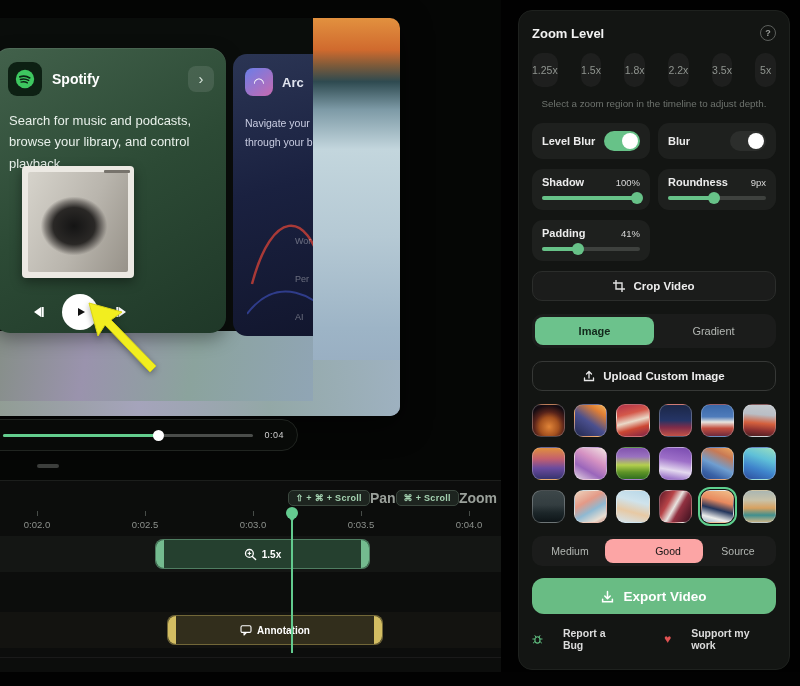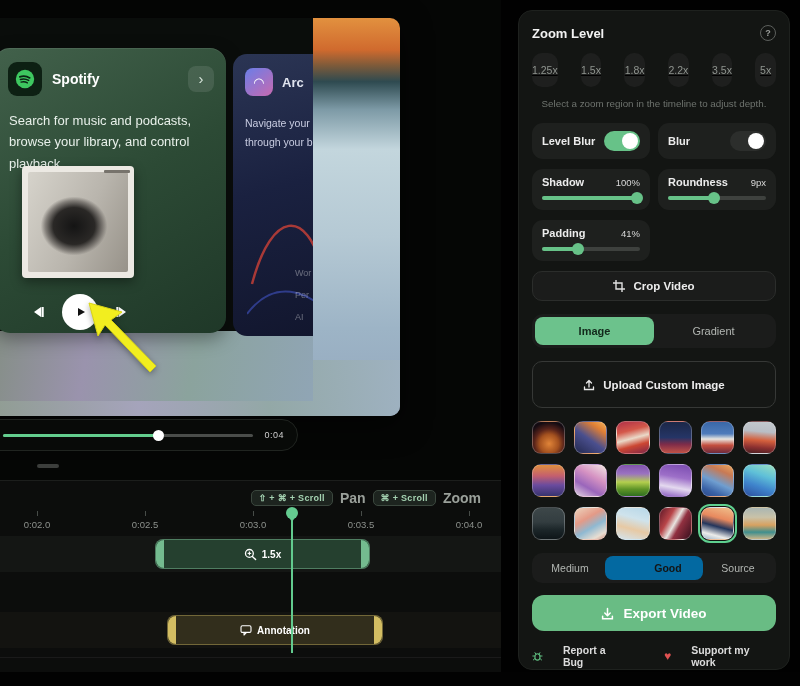--- a/index.html
+++ b/index.html
@@ -38,37 +38,37 @@
   .play-btn { width:36px; height:36px; border-radius:50%; background:#fff; display:flex; align-items:center; justify-content:center; }
 
   .arc-card { position:absolute; left:269px; top:36px; width:150px; height:282px; border-radius:14px; overflow:hidden;
     background:linear-gradient(165deg,#2b3554 0%,#1a2140 45%,#11152c 100%); }
   .arc-header { position:absolute; left:12px; top:14px; display:flex; align-items:center; gap:9px; }
   .arc-logo { width:28px; height:28px; border-radius:8px; background:linear-gradient(140deg,#6a7ee8,#c86ab0);
     display:flex; align-items:center; justify-content:center; font-size:13px; color:#fff; }
   .arc-title { font-size:13px; font-weight:bold; color:#dfe3ee; }
   .arc-desc { position:absolute; left:12px; top:60px; width:180px; font-size:10.5px; line-height:1.8; color:#c9cde2; }
   .arc-sketch { position:absolute; left:14px; top:120px; width:150px; height:150px; }
-  .arc-sidebar { position:absolute; left:62px; bottom:14px; display:flex; flex-direction:column; gap:12px;
+  .arc-sidebar { position:absolute; left:62px; bottom:14px; display:flex; flex-direction:column; gap:28px;
     font-size:9px; color:rgba(255,255,255,.35); }
 
   .arrow-annotation { position:absolute; left:84px; top:298px; width:84px; height:92px; filter:drop-shadow(0 2px 3px rgba(0,0,0,.35)); }
 
   .progress-pill { position:absolute; left:-26px; top:419px; width:324px; height:32px; background:rgba(9,11,9,.92);
     border:1px solid #202420; border-radius:16px; }
   .progress-track { position:absolute; left:28px; right:44px; top:50%; height:3px; margin-top:-1.5px; background:#4a4d4a; border-radius:2px; }
   .progress-fill { position:absolute; left:0; top:0; bottom:0; width:62%; background:#63cd8d; border-radius:2px; }
   .progress-dot { position:absolute; left:62%; top:50%; width:11px; height:11px; margin:-5.5px 0 0 -5.5px; background:#fff; border-radius:50%; }
   .progress-time { position:absolute; right:13px; top:50%; transform:translateY(-50%); font-size:9px; color:#cfcfcf; letter-spacing:.5px; }
 
   .drag-handle { position:absolute; left:37px; top:464px; width:22px; height:4px; background:#3c3e3c; border-radius:2px; }
 
   
   #timeline { position:absolute; left:0; top:480px; width:501px; height:192px; background:#0c0d0c; border-top:1px solid #1c1e1c; }
-  .hints { position:absolute; right:20px; top:9px; display:flex; align-items:center; gap:7px; }
+  .hints { position:absolute; right:4px; top:9px; display:flex; align-items:center; }
   .kbd-badge { background:#1d241f; border:1px solid #3b473e; border-radius:5px; padding:2px 7px;
     font-size:9px; font-weight:bold; color:#a5d3b2; letter-spacing:.3px; }
   .hint-label { font-size:14px; color:#9aa09a;font-weight:bold; }
   .ruler { position:absolute; left:0; top:30px; width:100%; height:24px; }
   .ruler .tick { position:absolute; top:0; width:1px; height:5px; background:#474c48; }
   .ruler .tick-label { position:absolute; top:8px; width:60px; margin-left:-30px; text-align:center; font-size:9.5px; color:#8d918d; }
   .track { position:absolute; left:0; width:100%; height:36px; }
   .track.zoom-track { top:55px; background:#141614; }
   .track.annotation-track { top:131px; background:#131310; }
   .segment { position:absolute; top:3px; height:30px; border-radius:8px; display:flex; align-items:center; justify-content:center; gap:5px;
@@ -86,21 +86,21 @@
   .timeline-bottom-line { position:absolute; left:0; top:176px; width:100%; height:1px; background:#1a1a1a; }
   #bottom-bar { position:absolute; left:0; top:672px; width:800px; height:14px; background:#020202; }
 
   
   #panel { position:absolute; left:518px; top:10px; width:272px; height:660px; background:#131513; border-radius:14px;
     border:1px solid #1e211e; padding:14px 13px; }
   .panel-header { display:flex; align-items:center; justify-content:space-between; margin-bottom:12px; }
   .panel-title { font-size:13px; font-weight:bold; color:#f2f2f2; }
   .help-icon { width:16px; height:16px; border:1.3px solid #5c5f5c; border-radius:50%; color:#9c9f9c; font-size:9px; font-weight:bold;
     display:flex; align-items:center; justify-content:center; }
-  .zoom-options { display:flex; gap:23px;text-decoration:underline; }
+  .zoom-options { display:flex; gap:23px; }
   .zoom-opt { flex:1; height:34px; background:#1e1f1e; border-radius:10px; display:flex; align-items:center; justify-content:center;
     font-size:10.5px; color:#8f948f; }
   .caption { margin:11px 2px 14px; font-size:9.8px; color:#6e736e; text-align:center; }
   .toggle-row { display:flex; gap:8px; margin-bottom:10px; }
   .toggle-card { flex:1; height:36px; background:#1e201e; border-radius:11px; display:flex; align-items:center; justify-content:space-between; padding:0 10px; }
   .ctl-label { font-size:11px; font-weight:bold; color:#ececec; }
   .switch { width:36px; height:20px; border-radius:10px; position:relative; }
   .switch.on { background:#67c288; }
   .switch.off { background:#2c2e2c; }
   .switch .knob { position:absolute; right:2px; top:2px; width:16px; height:16px; border-radius:50%; background:#fff; }
@@ -110,29 +110,29 @@
   .slider-head { display:flex; justify-content:space-between; align-items:center; }
   .slider-value { font-size:9.5px; color:#d8d8d8; }
   .slider-track { position:relative; margin-top:8px; height:4px; background:#3e413e; border-radius:2px; }
   .slider-fill { position:absolute; left:0; top:0; bottom:0; border-radius:2px; background:#67c288; width:calc(var(--p) * 1%); }
   .slider-knob { position:absolute; top:-4px; left:calc(var(--p) * 1% - 6px); width:12px; height:12px; border-radius:50%; background:#67c288; }
   .crop-btn { height:30px; margin:3px 0 13px; background:#1b1c1b; border:1px solid #2b2d2b; border-radius:10px;
     display:flex; align-items:center; justify-content:center; gap:8px; font-size:11.5px; font-weight:bold; color:#ececec; }
   .bg-tabs { height:34px; background:#1b1c1b; border-radius:11px; display:flex; padding:3px; margin-bottom:13px; }
   .tab { flex:1; display:flex; align-items:center; justify-content:center; border-radius:8px; font-size:11px; color:#b2b6b2; }
   .tab.selected { background:#6cc28c; color:#12291b; font-weight:bold; }
-  .upload-btn { height:47px; border:1px solid #363836; background:#151715; border-radius:10px; margin-bottom:13px;
+  .upload-btn { height:30px; border:1px solid #363836; background:#151715; border-radius:10px; margin-bottom:13px;
     display:flex; align-items:center; justify-content:center; gap:8px; font-size:11.5px; font-weight:bold; color:#ececec; }
   .thumb-grid { display:grid; grid-template-columns:repeat(6,1fr); gap:10px 9px; margin-bottom:13px; }
   .thumb { height:33px; border-radius:9px; border:1px solid rgba(255,255,255,.25); }
   .thumb.selected { outline:2px solid #5fd08f; outline-offset:1px; }
   .eq-label { font-size:11px; font-weight:bold; color:#ededed; margin:0 1px 8px; }
   .eq-seg { height:30px; background:#1b1c1b; border-radius:10px; display:flex; padding:3px; margin-bottom:12px; }
   .eq-opt { flex:1; display:flex; align-items:center; justify-content:center; border-radius:8px; font-size:10.5px; color:#b2b6b2; }
-  .eq-opt.selected { background:#0369a1; color:#141414; font-weight:bold;padding-left:28px; }
+  .eq-opt.selected { background:#fca5a5; color:#141414; font-weight:normal;padding-left:28px; }
   .export-btn { height:36px; background:#69bc84; border-radius:12px; display:flex; align-items:center; justify-content:center; gap:9px;
     font-size:13.5px; font-weight:bold; color:#fff; margin-bottom:13px; }
   .panel-footer { display:flex; justify-content:center; gap:36px; align-items:center; }
   .footer-item { display:flex; align-items:center; gap:20px; font-size:10.5px; font-weight:bold; color:#dcdcdc; }
   .heart-glyph { color:#e05252; font-size:12px; }
 </style>
 </head>
 <body>
 
 <div id="app">

